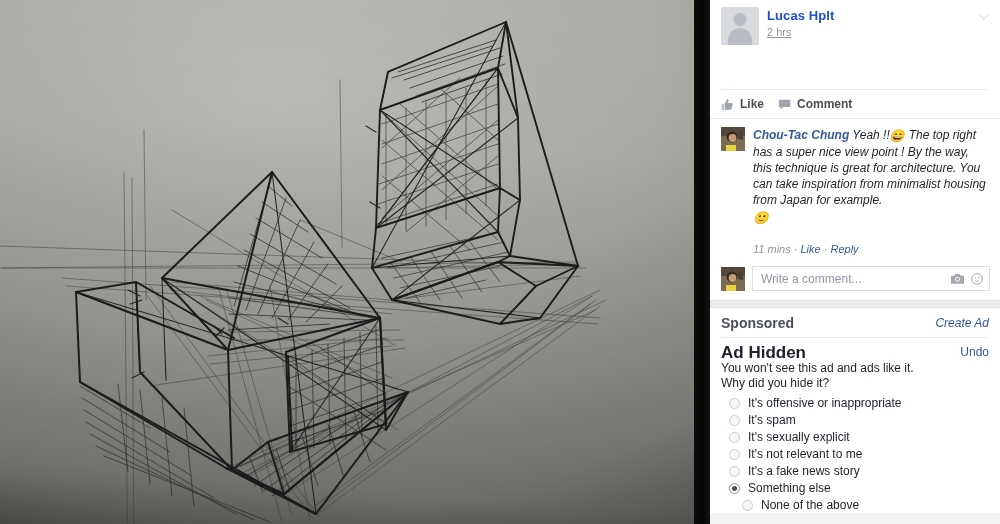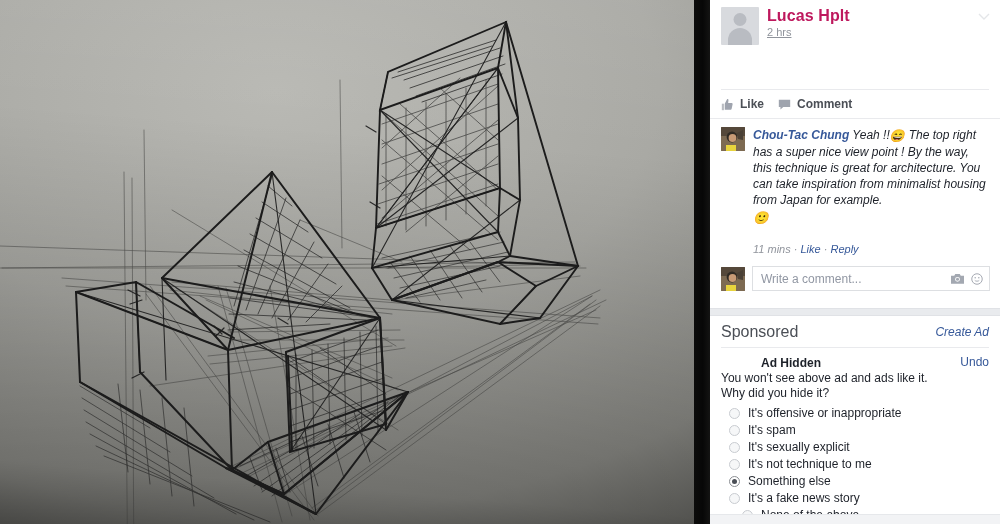--- a/index.html
+++ b/index.html
@@ -78,21 +78,21 @@
   }
   .avatar-default::after{
     content:""; position:absolute;
     left: 50%; top: 21px; transform: translateX(-50%);
     width: 24px; height: 20px;
     border-radius: 12px 12px 0 0;
     background:#b9bcc2;
   }
   .poster-meta { margin-left: 8px; padding-top: 1px; }
   .poster-name {
-    color: #be185d; font-weight: bold; font-size: 16px;
+    color: #1d4ed8; font-weight: bold; font-size: 13px;
     line-height: 15px; letter-spacing: .1px;
   }
   .poster-time { color: #90949c; font-size: 11px; line-height: 15px; margin-top: 2px; text-decoration: underline; }
   .post-menu-chevron {
     position: absolute; right: 9px; top: 9px;
     width: 14px; height: 14px; color:#e8e9ec;
   }
 
   .post-divider {
     height: 1px; background: #e9eaed;
@@ -116,42 +116,42 @@
     background:#6f5a45; position: relative;
   }
   .comment-body { margin-left: 8px; font-size: 12px; line-height: 16px; color:#1d2129; }
   .commenter-name { color:#365899; font-weight: bold; }
   .emoji { font-size: 12.5px; vertical-align: -1px; }
   .emoji-line { line-height: 18px; }
   .comment-meta { margin-top: 14px; color:#90949c; font-size: 11px; }
   .comment-meta a { color:#365899; text-decoration: none; cursor: pointer; }
   .dot-sep { color:#90949c; }
 
-  .composer { display:flex; align-items:center; padding: 9px 10px 17px 11px; }
+  .composer { display:flex; align-items:center; padding: 9px 10px 9px 11px; }
   .composer-input {
     margin-left: 7px; flex: 1;
     height: 25px; border: 1px solid #dddfe2; background:#fff;
     display:flex; align-items:center; position:relative;
     padding: 0 8px;
   }
   .composer-placeholder { color:#9197a3; font-size: 12px; }
   .composer-icons { position:absolute; right: 6px; top:50%; transform:translateY(-50%); display:flex; gap:7px; align-items:center; }
 
   .section-sep { height: 8px; background: #e9ebee; border-top:1px solid #e0e2e6; border-bottom:1px solid #e0e2e6; }
 
   .sponsored-head {
     display:flex; justify-content:space-between; align-items:center;
     padding: 7px 11px 6px 11px;
   }
-  .sponsored-label { color:#4b4f56; font-weight:normal; font-size:16px; }
+  .sponsored-label { color:#4b4f56; font-weight:bold; font-size:14px; }
   .create-ad { color:#365899; font-size:12px; cursor:pointer;font-style:italic; }
   .sponsored-rule { height:1px; background:#e9eaed; margin:0 11px; }
 
   .adhidden-wrap { padding: 7px 11px 0 11px; position:relative; }
-  .adhidden-title { font-weight:bold; font-size:12px; color:#1d2129; line-height:16px;margin-left:40px; }
+  .adhidden-title { font-weight:bold; font-size:17px; color:#1d2129; line-height:16px; }
   .undo-link { position:absolute; right:11px; top:7px; color:#365899; font-size:12px; cursor:pointer; }
   .adhidden-sub { font-size:12px; color:#1d2129; line-height:15px; }
 
   .options { margin-top: 4px; }
   .opt { display:flex; align-items:center; height:17px; cursor:pointer; }
   .opt + .opt { margin-top: 0px; }
   .radio {
     width: 11px; height: 11px; border-radius:50%;
     border:1px solid #c9ccd1; background:#f6f7f8;
     flex:0 0 11px; margin-left:8px; position:relative;
@@ -514,48 +514,48 @@
 
     <div class="sponsored-head">
       <span class="sponsored-label">Sponsored</span>
       <span class="create-ad">Create Ad</span>
     </div>
     <div class="sponsored-rule"></div>
 
     <div class="adhidden-wrap">
       <div class="adhidden-title">Ad Hidden</div>
       <span class="undo-link">Undo</span>
-      <div class="adhidden-sub">You won't see above ad and ads like it.</div>
+      <div class="adhidden-sub">You won't see this ad and ads like it.</div>
       <div class="adhidden-sub">Why did you hide it?</div>
 
       <div class="options" id="options-list">
           <div class="opt">
             <span class="radio"></span>
             <span class="opt-label">It's offensive or inappropriate</span>
           </div>
           <div class="opt">
             <span class="radio"></span>
             <span class="opt-label">It's spam</span>
           </div>
           <div class="opt">
             <span class="radio"></span>
             <span class="opt-label">It's sexually explicit</span>
           </div>
           <div class="opt">
             <span class="radio"></span>
-            <span class="opt-label">It's not technique to me</span>
+            <span class="opt-label">It's not relevant to me</span>
+          </div>
+          <div class="opt">
+            <span class="radio"></span>
+            <span class="opt-label">It's a fake news story</span>
           </div>
           <div class="opt">
             <span class="radio checked"></span>
             <span class="opt-label">Something else</span>
           </div>
-          <div class="opt">
-            <span class="radio"></span>
-            <span class="opt-label">It's a fake news story</span>
-          </div>
           <div class="opt nested">
             <span class="radio"></span>
             <span class="opt-label">None of the above</span>
           </div>
         </div>
 
     </div>
 
     <div class="footer-strip"></div>
   </div>

